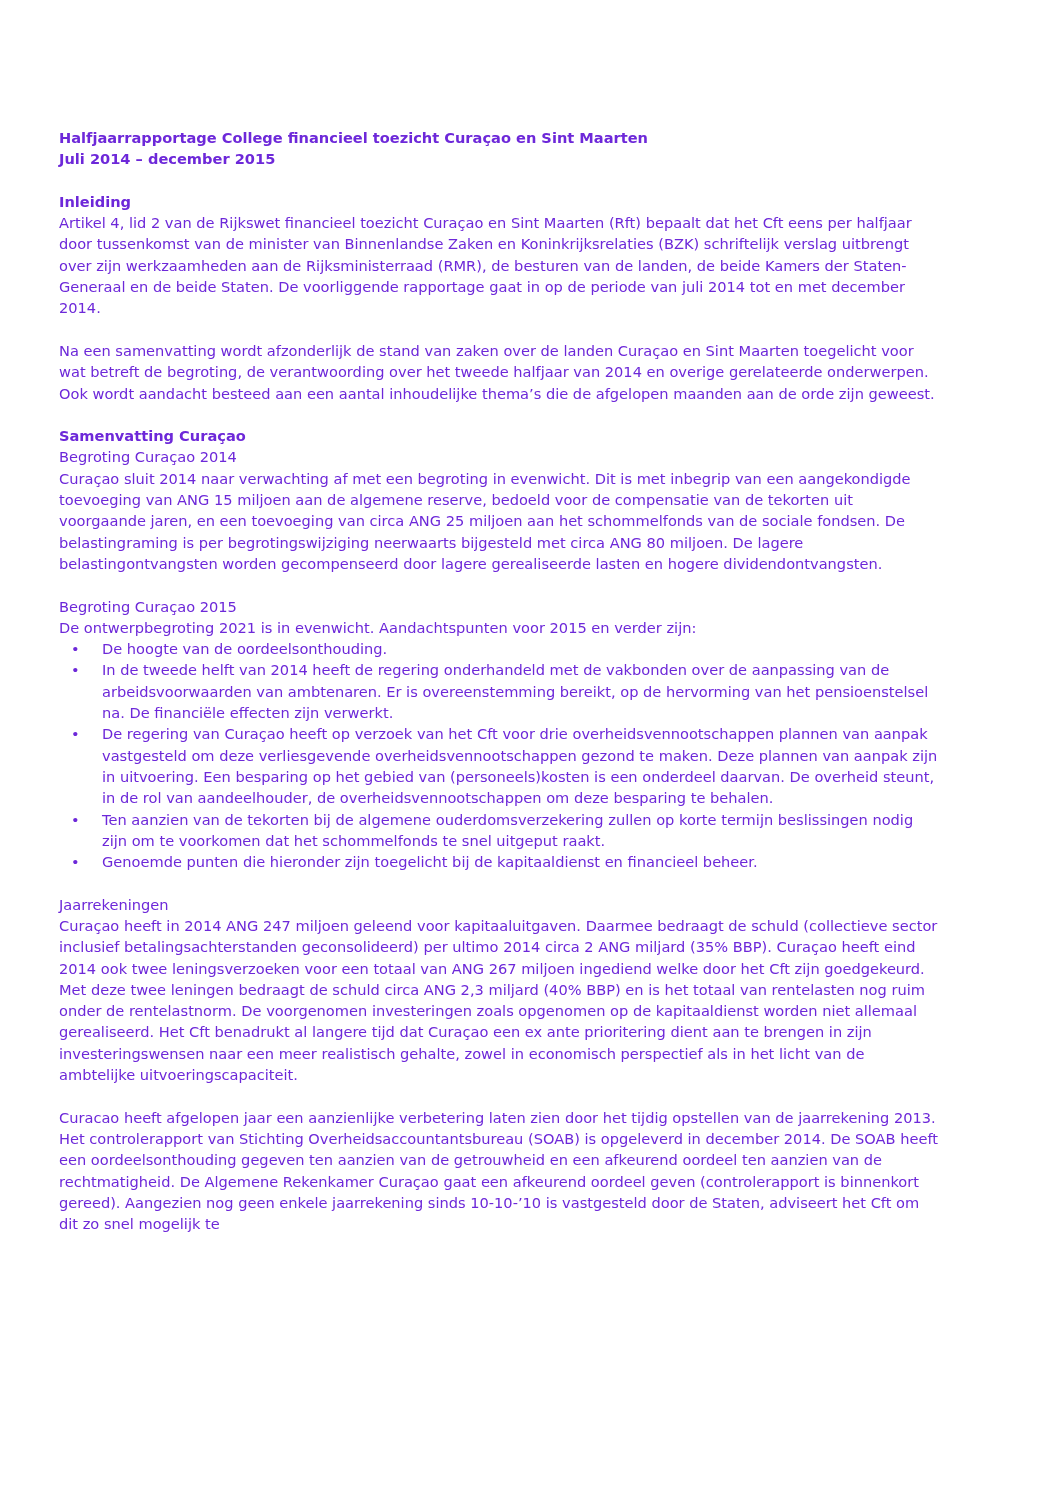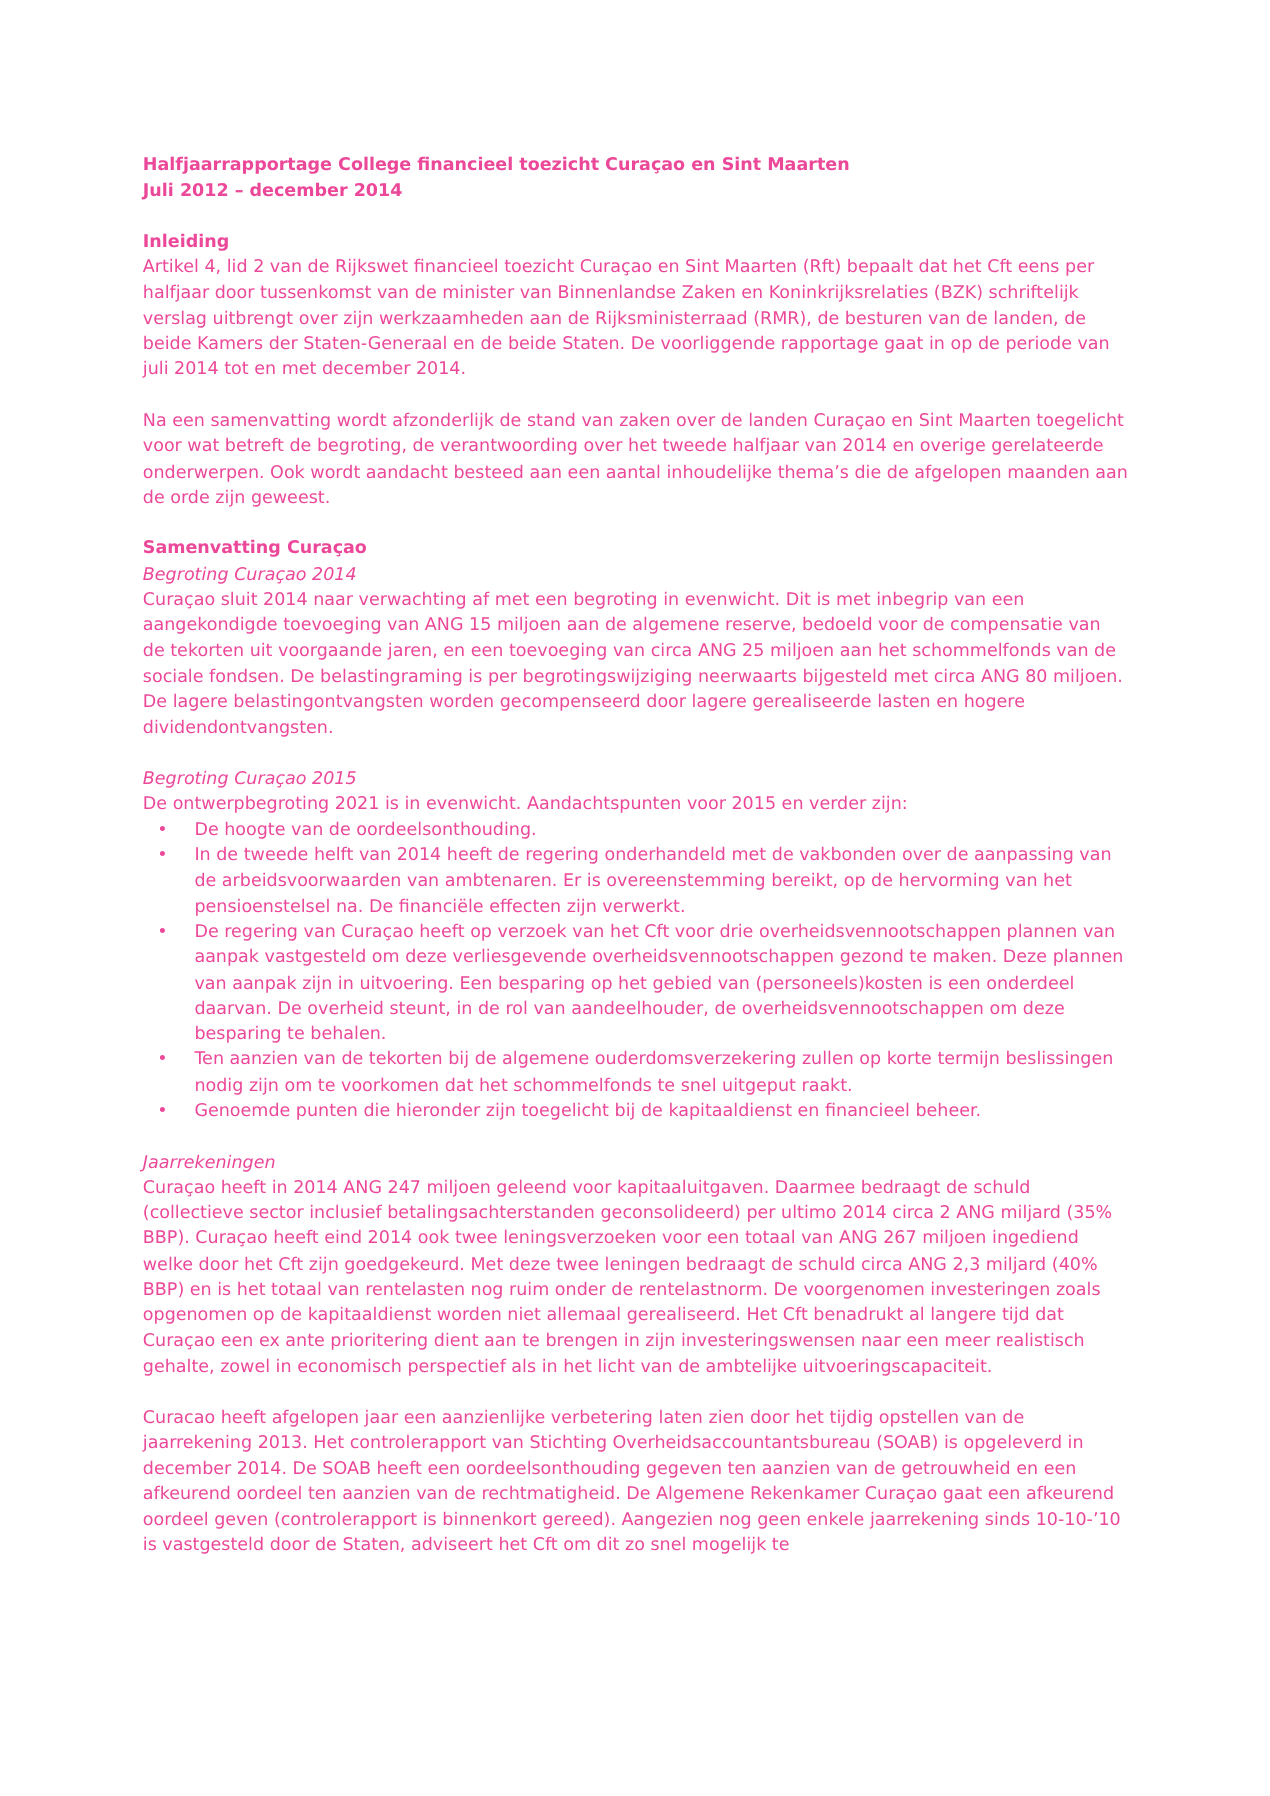--- a/index.html
+++ b/index.html
@@ -6,31 +6,31 @@
     margin: 0;
     padding: 0;
     background: #ffffff;
   }
   .page {
     position: relative;
     width: 1058px;
     height: 1497px;
     box-sizing: border-box;
     background: #ffffff;
-    padding: 127px 118px 0 119px;
+    padding: 127px 118px 0 59px;
     font-family: "DejaVu Sans", "Liberation Sans", sans-serif;
     font-size: 14.6px;
     line-height: 21.3px;
-    color: #ec4899;
+    color: #6d28d9;
     overflow: hidden;
   }
   .doc-body { width: 100%; }
   .title    { font-weight: bold; }
   .heading  { font-weight: bold; }
-  .subheading { font-style: italic; }
+  .subheading { }
   .paragraph { }
   .spacer   { height: 21.3px; }
   ul.bullets {
     list-style: none;
     margin: 0;
     padding: 0;
   }
   ul.bullets li {
     position: relative;
     padding-left: 43px;
@@ -40,21 +40,21 @@
     left: 12px;
     top: 0;
   }
 </style>
 </head>
 <body>
 
 <div class="page">
   <div class="doc-body" id="doc-body">
       <div class="title">Halfjaarrapportage College financieel toezicht Curaçao en Sint Maarten</div>
-      <div class="title">Juli 2012 – december 2014</div>
+      <div class="title">Juli 2014 – december 2015</div>
       <div class="spacer"></div>
       <div class="heading">Inleiding</div>
       <div class="paragraph">Artikel 4, lid 2 van de Rijkswet financieel toezicht Curaçao en Sint Maarten (Rft) bepaalt dat het Cft eens per halfjaar door tussenkomst van de minister van Binnenlandse Zaken en Koninkrijksrelaties (BZK) schriftelijk verslag uitbrengt over zijn werkzaamheden aan de Rijksministerraad (RMR), de besturen van de landen, de beide Kamers der Staten-Generaal en de beide Staten. De voorliggende rapportage gaat in op de periode van juli 2014 tot en met december 2014.</div>
       <div class="spacer"></div>
       <div class="paragraph">Na een samenvatting wordt afzonderlijk de stand van zaken over de landen Curaçao en Sint Maarten toegelicht voor wat betreft de begroting, de verantwoording over het tweede halfjaar van 2014 en overige gerelateerde onderwerpen. Ook wordt aandacht besteed aan een aantal inhoudelijke thema’s die de afgelopen maanden aan de orde zijn geweest.</div>
       <div class="spacer"></div>
       <div class="heading">Samenvatting Curaçao</div>
       <div class="subheading">Begroting Curaçao 2014</div>
       <div class="paragraph">Curaçao sluit 2014 naar verwachting af met een begroting in evenwicht. Dit is met inbegrip van een aangekondigde toevoeging van ANG 15 miljoen aan de algemene reserve, bedoeld voor de compensatie van de tekorten uit voorgaande jaren, en een toevoeging van circa ANG 25 miljoen aan het schommelfonds van de sociale fondsen. De belastingraming is per begrotingswijziging neerwaarts bijgesteld met circa ANG 80 miljoen. De lagere belastingontvangsten worden gecompenseerd door lagere gerealiseerde lasten en hogere dividendontvangsten.</div>
       <div class="spacer"></div>

